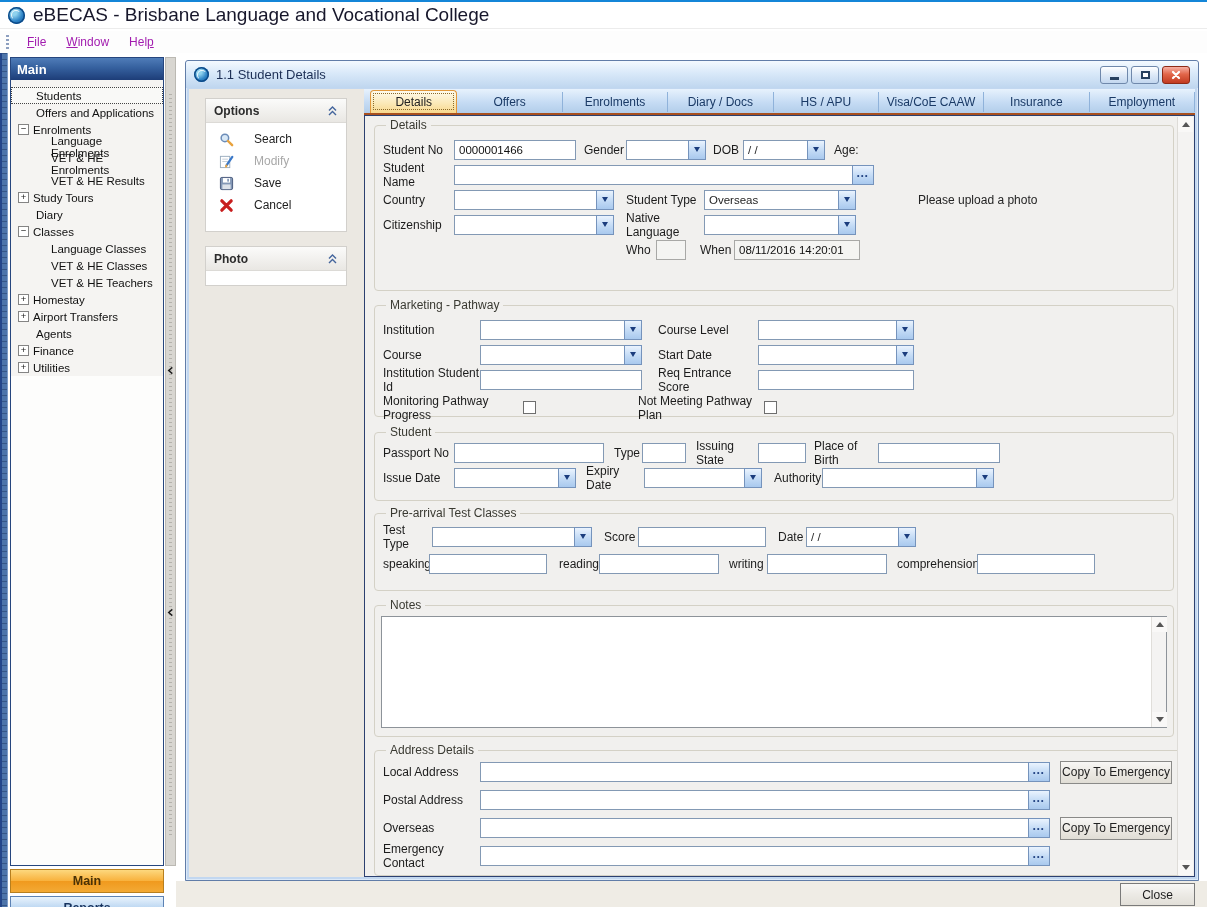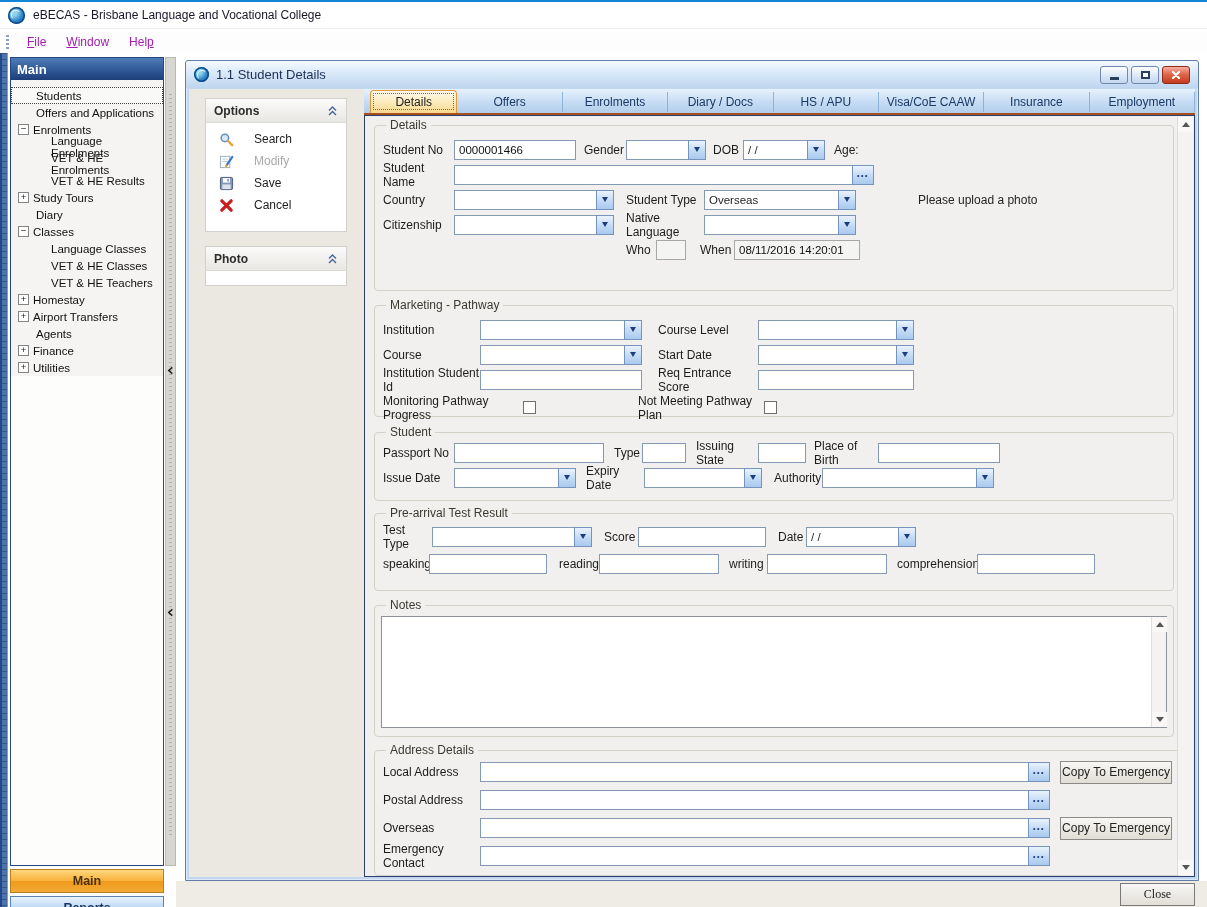--- a/index.html
+++ b/index.html
@@ -6,21 +6,21 @@
   html,body { margin:0; padding:0; }
   body {
     width:1207px; height:907px; position:relative; overflow:hidden;
     font-family:"Liberation Sans", sans-serif; font-size:12px; color:#1e1e1e; background:#fff;
   }
   .abs { position:absolute; }
 
   
   #titlebar { left:0; top:0; width:1207px; height:29px; background:#fff;
     border-top:2px solid #1486d8; border-bottom:1px solid #ececec;
-    display:flex; align-items:center; gap:8px; padding-left:8px; font-size:12px; color:#17172b;}
+    display:flex; align-items:center; gap:8px; padding-left:8px; font-size:19px; color:#17172b;}
   .appicon { width:17px; height:17px; border-radius:50%;
     background:radial-gradient(circle at 35% 32%, #8fd2ee 0 18%, #2f84c6 55%, #0b4f96 100%);
     box-shadow:inset 0 0 0 1.5px #0c4a88; position:relative; flex:0 0 auto;}
   .appicon::after { content:""; position:absolute; left:3px; top:3px; width:8px; height:8px;
     border:1.4px solid rgba(255,255,255,.85); border-right-color:transparent; border-bottom-color:transparent; border-radius:50%;}
 
   
   #menubar { left:0; top:31px; width:1207px; height:22px; background:#fdfdfd;
     display:flex; align-items:center; padding-left:6px;}
   .grip { width:3px; height:14px; margin-right:8px;
@@ -165,21 +165,21 @@
     background:#f4f3f2; border-left:1px solid #e0deda; }
 
   .copybtn { height:23px; width:112px; margin-left:10px; border:1px solid #8a8a88;
     background:linear-gradient(180deg,#f8f7f5 0%,#ebe8e2 55%,#e0ddd5 100%);
     display:flex; align-items:center; justify-content:center; color:#222; flex:0 0 auto;}
 
   
   #bottom-strip { left:176px; top:881px; width:1031px; height:26px; background:#efece5; }
   #close-btn { left:1120px; top:883px; width:75px; height:23px;
     border:1px solid #7a7a7a; background:linear-gradient(180deg,#f8f7f5 0%,#eceae5 50%,#e2dfd8 100%);
-    display:flex; align-items:center; justify-content:center; color:#1c1c1c;font-family:Liberation Serif, serif; }
+    display:flex; align-items:center; justify-content:center; color:#1c1c1c; }
 
   .hint { color:#242424; }
   .spacer { flex:0 0 auto; }
 </style>
 </head>
 <body>
 
 <div id="titlebar" class="abs">
   <span class="appicon"></span>
   <span>eBECAS - Brisbane Language and Vocational College</span>
@@ -512,21 +512,21 @@
             <span class="combo" style="width:172px;">
                 <span class="cv"></span>
                 <span class="cbtn">
                   <span class="tri"></span>
                 </span>
               </span>
           </div>
         </fieldset>
 
         <fieldset class="grp" id="g-prearr">
-          <legend>Pre-arrival Test Result</legend>
+          <legend>Pre-arrival Test Classes</legend>
           <div class="row" style="margin-top:5px;">
             <span class="lb" style="width:49px;">Test Type</span>
             <span class="combo" style="width:160px;">
                 <span class="cv"></span>
                 <span class="cbtn">
                   <span class="tri"></span>
                 </span>
               </span>
             <span class="lb" style="width:34px;margin-left:12px;">Score</span>
             <span class="inp" style="width:128px;"></span>

